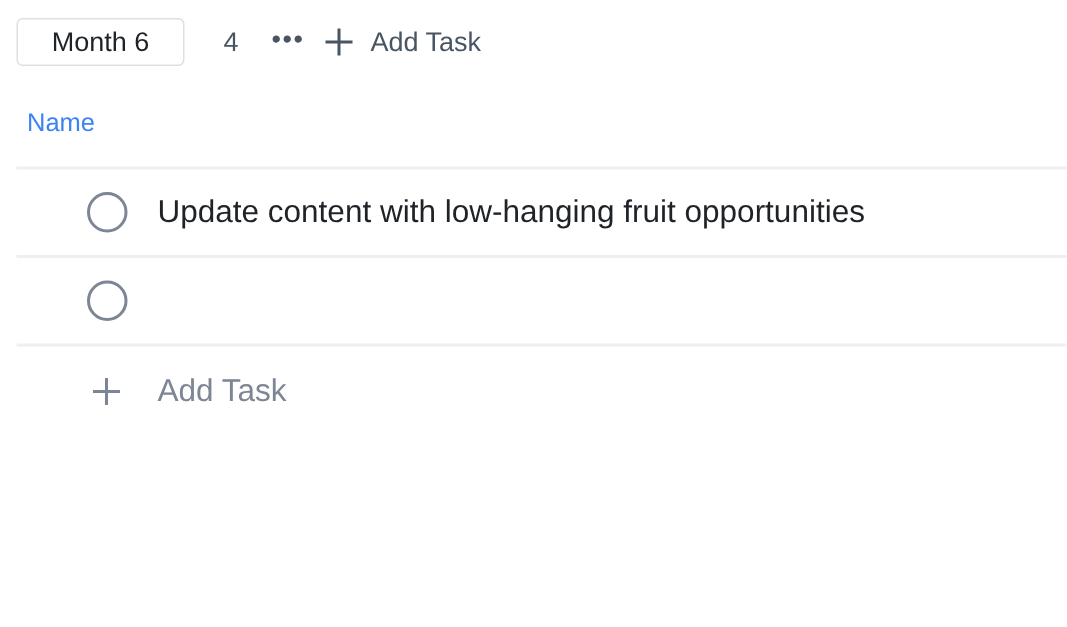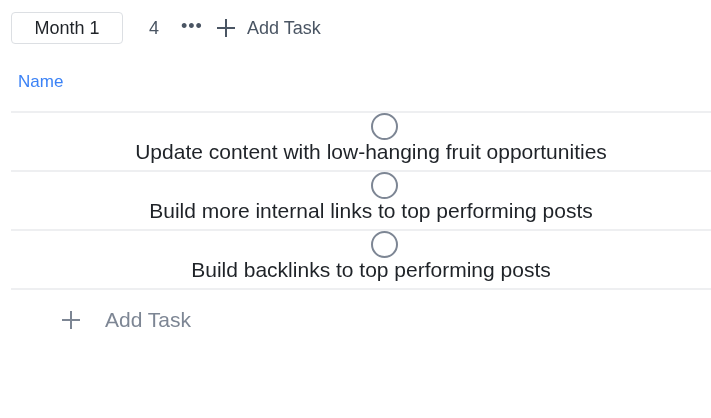--- a/index.html
+++ b/index.html
@@ -13,54 +13,49 @@
   .add-top { margin-left: 14px; display: flex; align-items: center; cursor: pointer; }
   .plus-icon { width: 18px; height: 18px; position: relative; display: inline-block; }
   .plus-icon::before, .plus-icon::after { content: ""; position: absolute; background: #4a5563; }
   .plus-icon::before { left: 8px; top: 0; width: 2px; height: 18px; }
   .plus-icon::after { left: 0; top: 8px; width: 18px; height: 2px; }
   .add-top .label { margin-left: 12px; font-size: 18px; color: #4a5563; }
 
   .col-header { position: absolute; left: 18px; top: 72px; font-size: 17px; color: #3b82f6; }
 
   .list { position: absolute; left: 11px; right: 0; top: 111px; border-top: 2px solid #eeeff1; }
-  .row { height: 57px; border-bottom: 2px solid #eeeff1; display: flex; align-items: center; flex-direction: column; }
+  .row { height: 57px; border-bottom: 2px solid #eeeff1; display: flex; align-items: center; }
   .check { box-sizing: border-box; width: 27px; height: 27px; border: 2px solid #7d8694; border-radius: 50%;
            margin-left: 47px; flex: none; cursor: pointer; }
   .row .name { margin-left: 20px; font-size: 21px; color: #1f2328; white-space: nowrap; }
   .add-row { height: 59px; display: flex; align-items: center; cursor: pointer; }
   .add-row .plus-icon { margin-left: 51px; }
   .add-row .plus-icon::before, .add-row .plus-icon::after { background: #7d8694; }
   .add-row .label { margin-left: 25px; font-size: 21px; color: #7d8694; }
 </style>
 </head>
 <body>
 
 <div class="header">
-  <div class="section-pill">Month 1</div>
+  <div class="section-pill">Month 6</div>
   <span class="count">4</span>
   <span class="more">•••</span>
   <div class="add-top">
     <span class="plus-icon"></span>
     <span class="label">Add Task</span>
   </div>
 </div>
 
 <div class="col-header">Name</div>
 
 <div class="list">
   <div class="row">
     <span class="check"></span>
     <span class="name">Update content with low-hanging fruit opportunities</span>
   </div>
   <div class="row">
     <span class="check"></span>
-    <span class="name">Build more internal links to top performing posts</span>
-  </div>
-  <div class="row">
-    <span class="check"></span>
-    <span class="name">Build backlinks to top performing posts</span>
   </div>
   <div class="add-row">
     <span class="plus-icon"></span>
     <span class="label">Add Task</span>
   </div>
 </div>
 
 </body></html>

